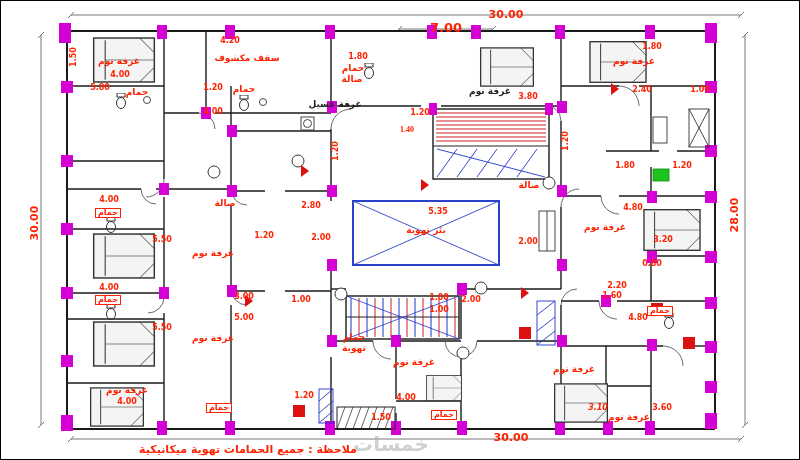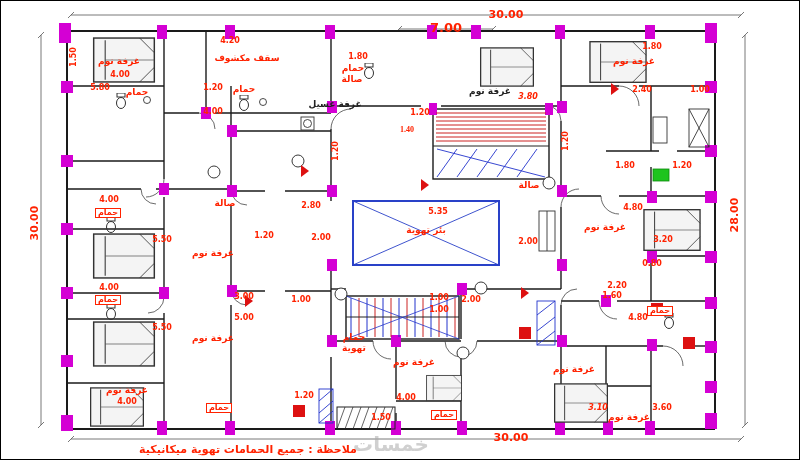--- a/index.html
+++ b/index.html
@@ -377,21 +377,21 @@
       <div class="lbl dim" style="left: 357px; top: 56px;">1.80</div>
       <div class="lbl dim" style="left: 119px; top: 74px;">4.00</div>
       <div class="lbl dim" style="left: 99px; top: 87px;">5.80</div>
       <div class="lbl dim" style="left: 212px; top: 87px;">1.20</div>
       <div class="lbl dim" style="left: 651px; top: 46px;">1.80</div>
       <div class="lbl dim" style="left: 641px; top: 89px;">2.40</div>
       <div class="lbl dim" style="left: 699px; top: 89px;">1.00</div>
       <div class="lbl dim" style="left: 212px; top: 111px;">4.00</div>
       <div class="lbl dim" style="left: 419px; top: 112px;">1.20</div>
       <div class="lbl dim" style="left: 406px; top: 129px; font-family: Liberation Serif, serif;">1.40</div>
-      <div class="lbl dim" style="left: 527px; top: 96px; font-style: italic;">3.80</div>
+      <div class="lbl dim" style="left: 527px; top: 96px;">3.80</div>
       <div class="lbl dim" style="left: 320px; top: 237px;">2.00</div>
       <div class="lbl dim" style="left: 437px; top: 211px;">5.35</div>
       <div class="lbl dim" style="left: 527px; top: 241px;">2.00</div>
       <div class="lbl dim" style="left: 108px; top: 199px;">4.00</div>
       <div class="lbl dim" style="left: 161px; top: 239px;">5.50</div>
       <div class="lbl dim" style="left: 108px; top: 287px;">4.00</div>
       <div class="lbl dim" style="left: 161px; top: 327px;">5.50</div>
       <div class="lbl dim" style="left: 126px; top: 401px;">4.00</div>
       <div class="lbl dim" style="left: 243px; top: 296px;">3.00</div>
       <div class="lbl dim" style="left: 243px; top: 317px;">5.00</div>

